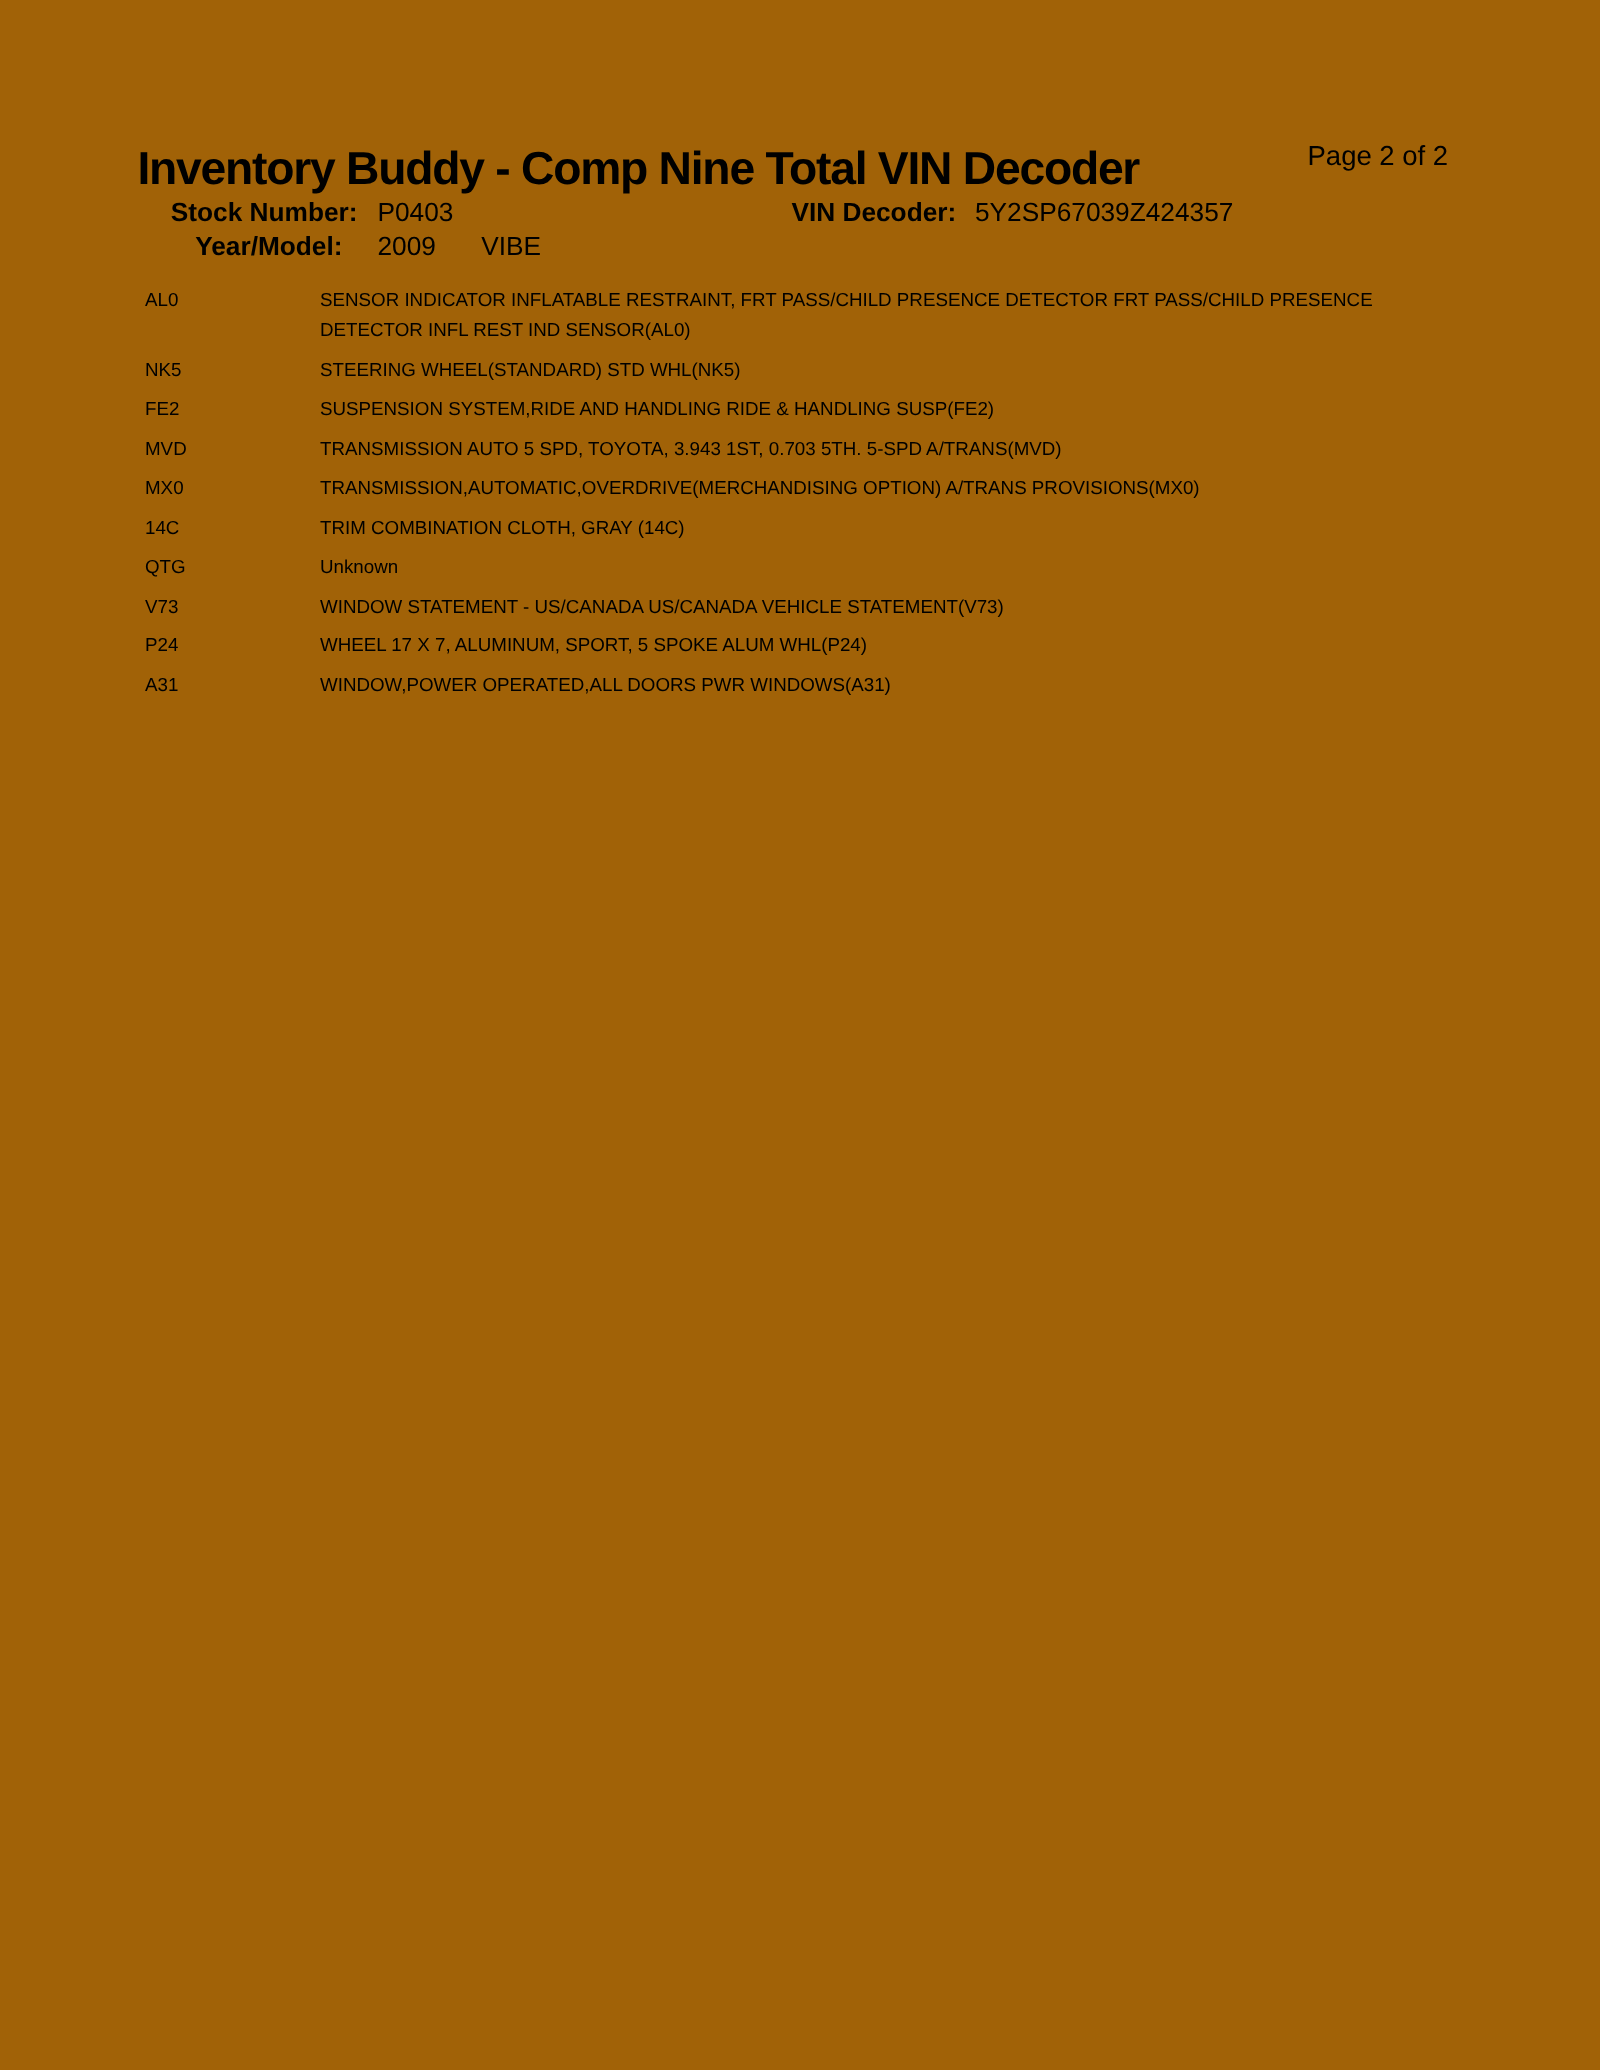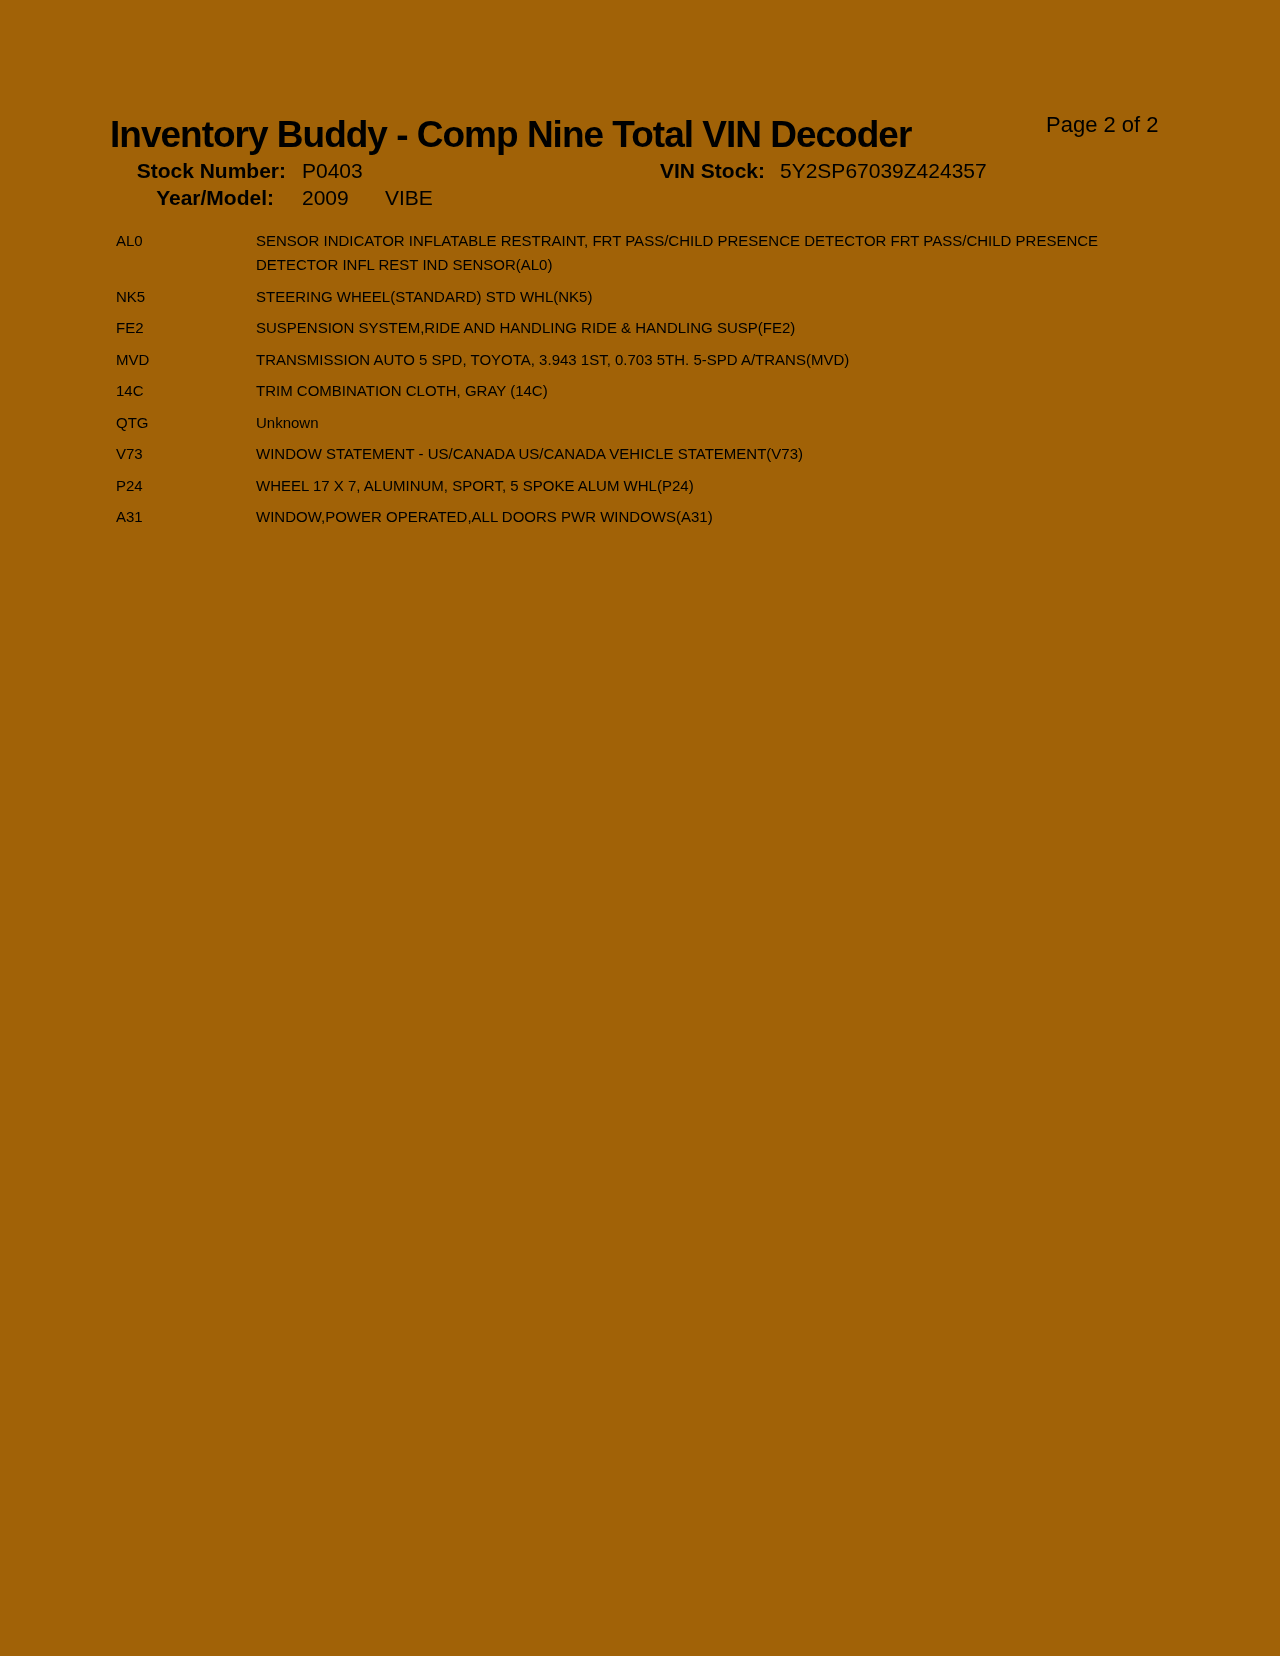--- a/index.html
+++ b/index.html
@@ -80,21 +80,21 @@
 
 <div class="page">
 
   <h1 class="title">Inventory Buddy - Comp Nine Total VIN Decoder</h1>
 
   <div class="page-indicator">Page 2 of 2</div>
 
   <div>
     <span class="meta-label stock-label">Stock Number:</span>
     <span class="meta-value stock-value">P0403</span>
-    <span class="meta-label vin-label">VIN Stock:</span>
+    <span class="meta-label vin-label">VIN Decoder:</span>
     <span class="meta-value vin-value">5Y2SP67039Z424357</span>
     <span class="meta-label ym-label">Year/Model:</span>
     <span class="meta-value year-value">2009</span>
     <span class="meta-value model-value">VIBE</span>
   </div>
 
   <div class="options">
   <div class="option-row">
     <span class="option-code">AL0</span>
     <span class="option-desc">SENSOR INDICATOR INFLATABLE RESTRAINT, FRT PASS/CHILD PRESENCE DETECTOR FRT PASS/CHILD PRESENCE DETECTOR INFL REST IND SENSOR(AL0)</span>
@@ -108,20 +108,24 @@
   <div class="option-row">
     <span class="option-code">FE2</span>
     <span class="option-desc">SUSPENSION SYSTEM,RIDE AND HANDLING RIDE &amp; HANDLING SUSP(FE2)</span>
   </div>
 
   <div class="option-row">
     <span class="option-code">MVD</span>
     <span class="option-desc">TRANSMISSION AUTO 5 SPD, TOYOTA, 3.943 1ST, 0.703 5TH. 5-SPD A/TRANS(MVD)</span>
   </div>
 
+  <div class="option-row">
+    <span class="option-code">MX0</span>
+    <span class="option-desc">TRANSMISSION,AUTOMATIC,OVERDRIVE(MERCHANDISING OPTION) A/TRANS PROVISIONS(MX0)</span>
+  </div>
 
   <div class="option-row">
     <span class="option-code">14C</span>
     <span class="option-desc">TRIM COMBINATION CLOTH, GRAY (14C)</span>
   </div>
 
   <div class="option-row">
     <span class="option-code">QTG</span>
     <span class="option-desc">Unknown</span>
   </div>

